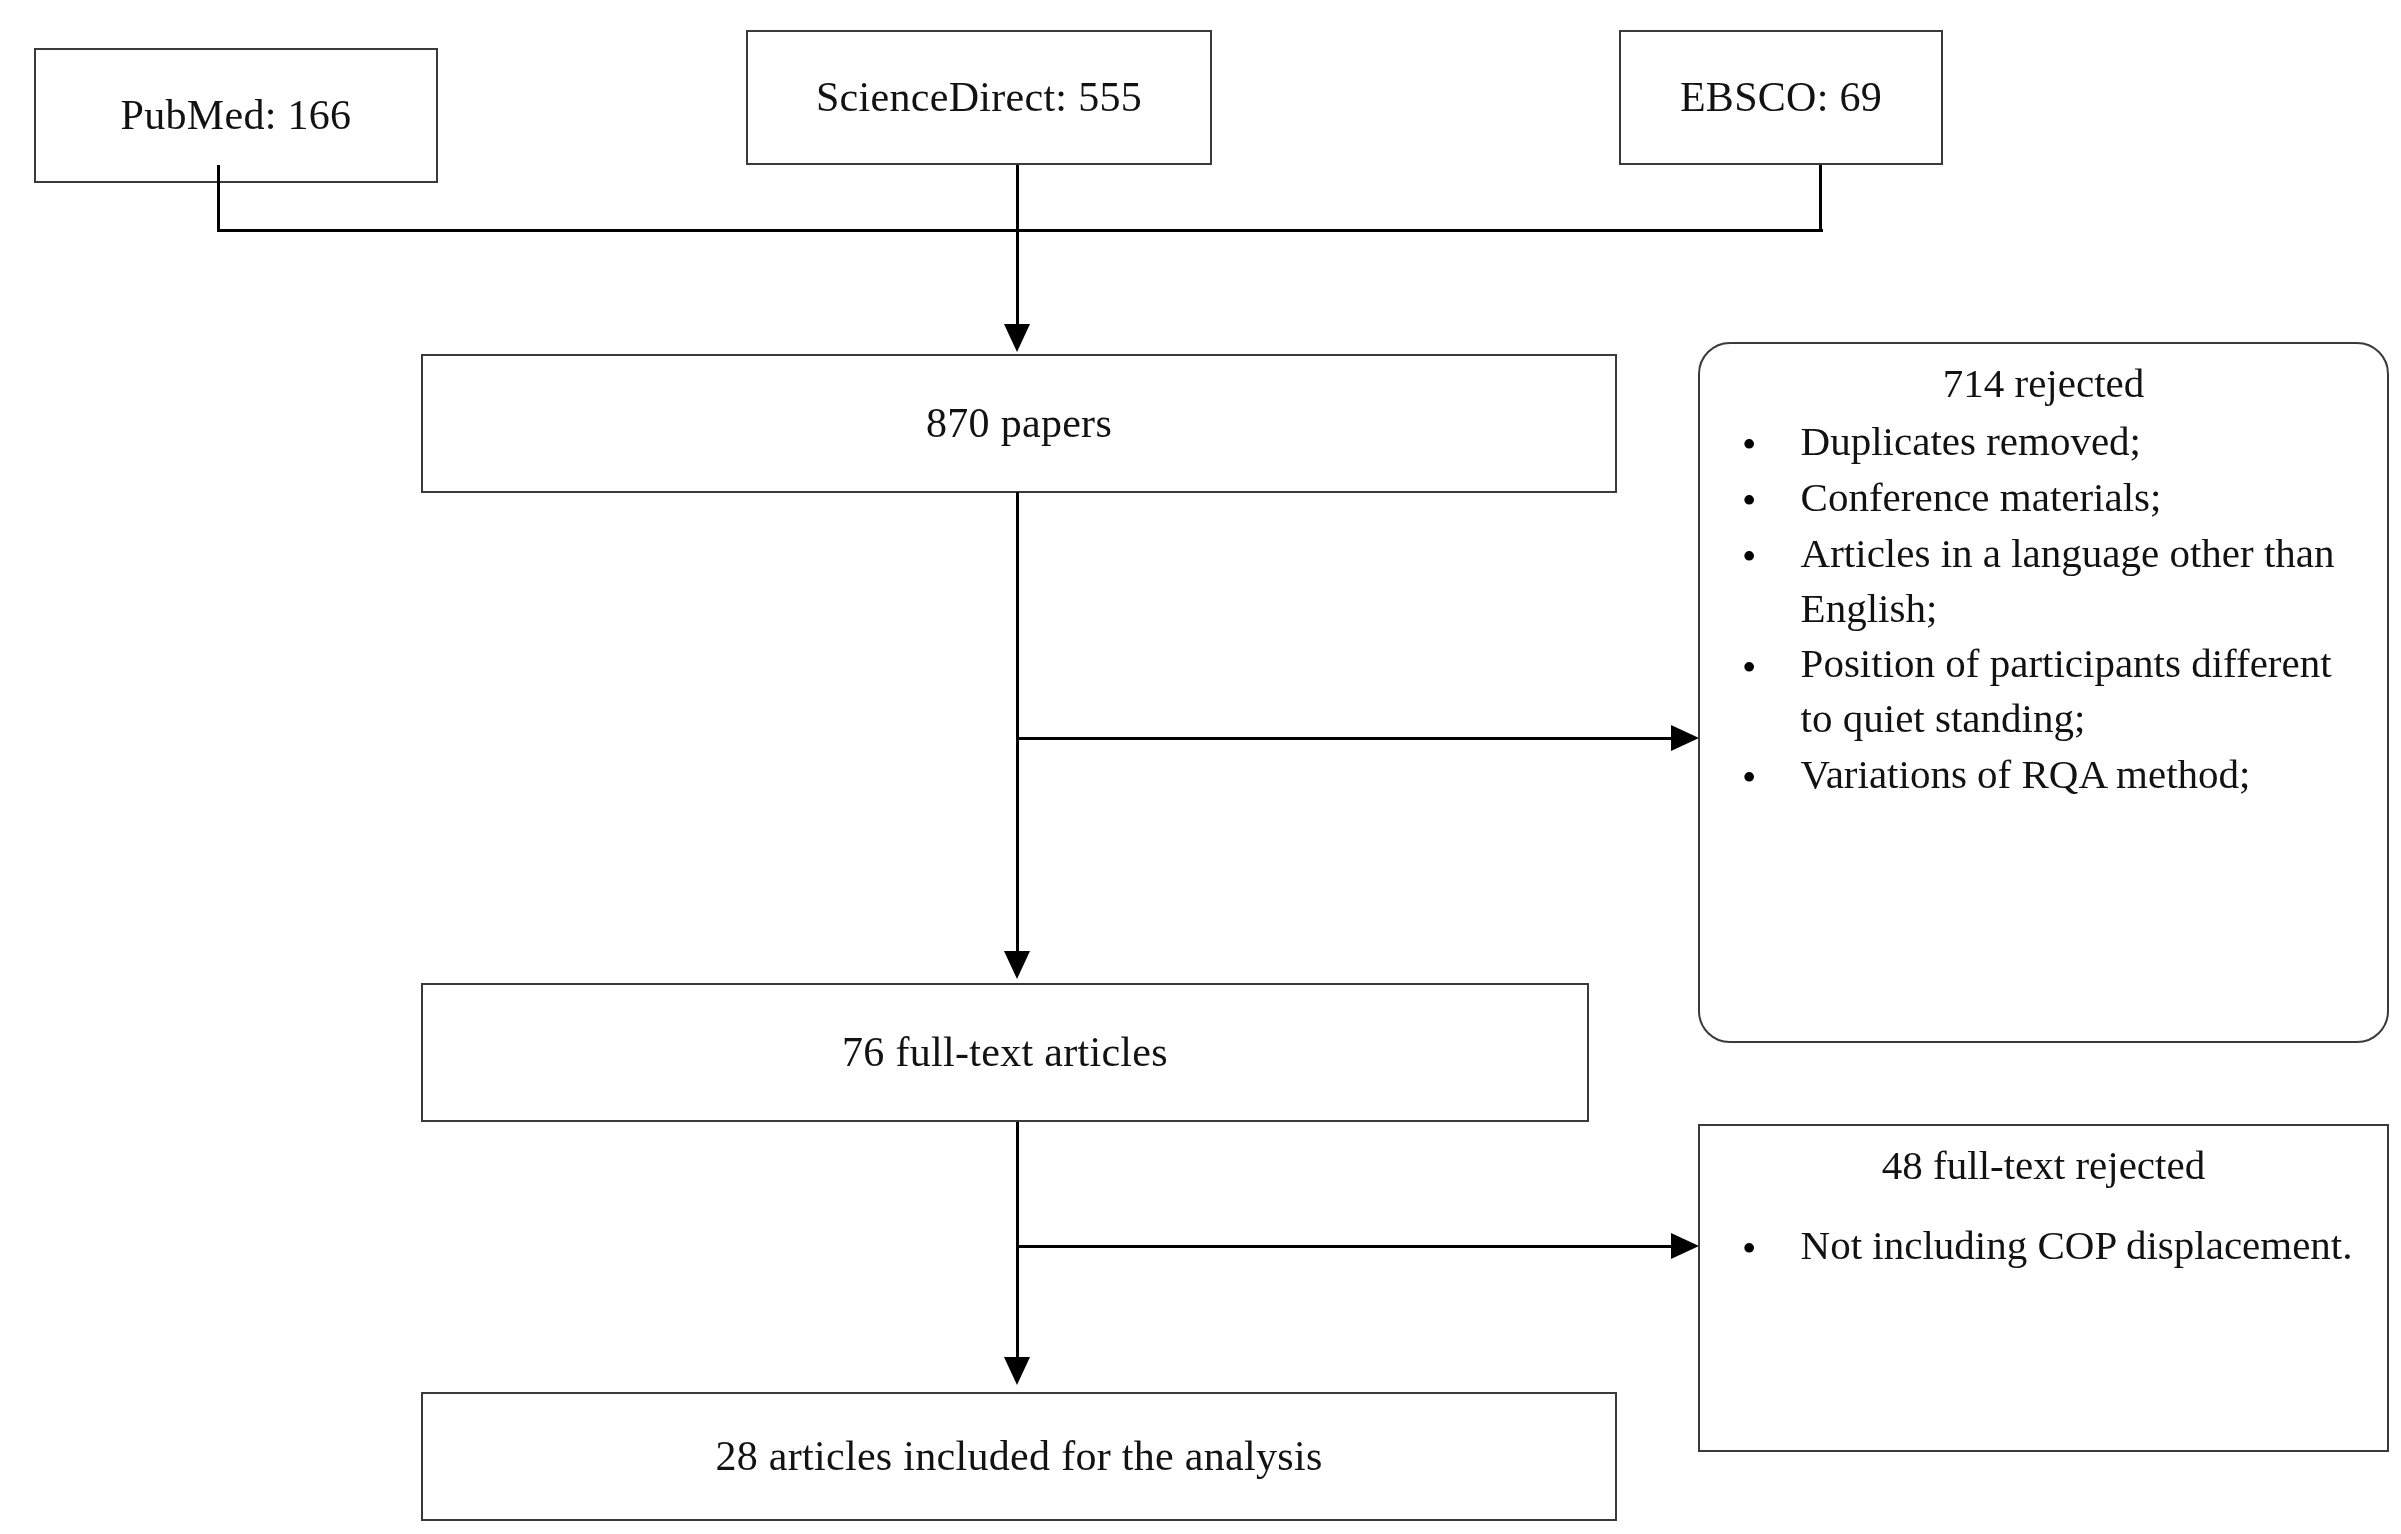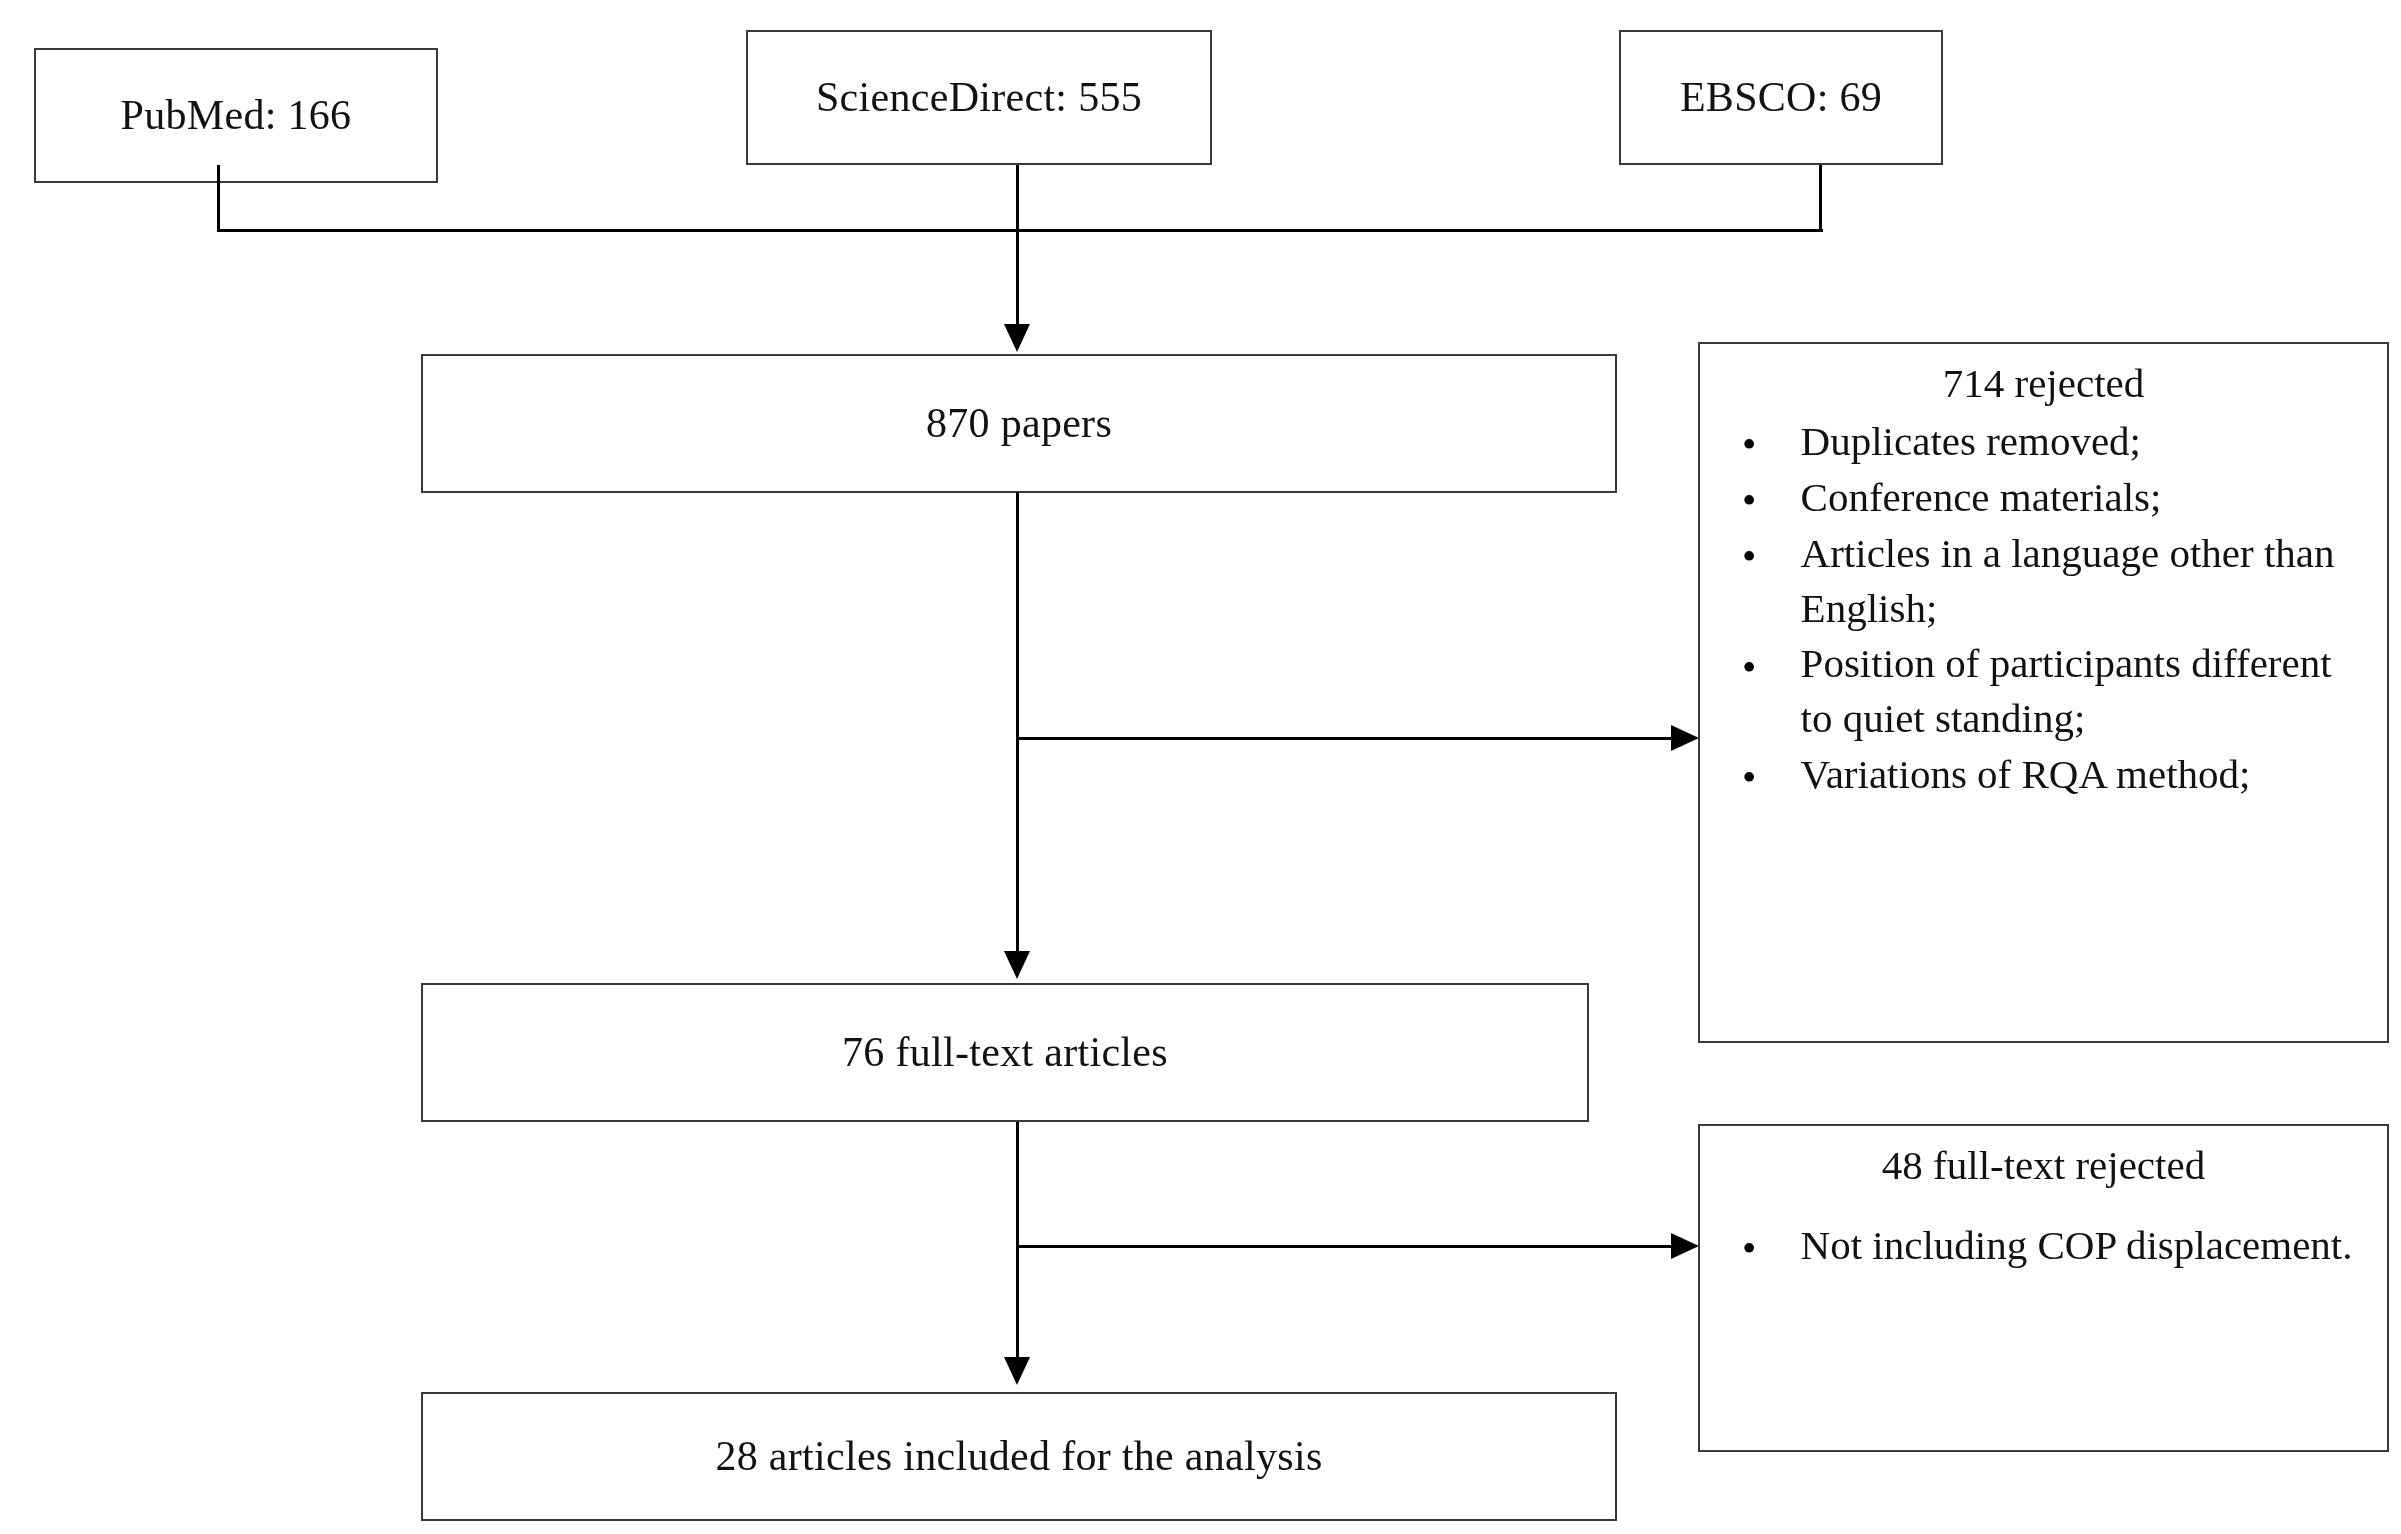--- a/index.html
+++ b/index.html
@@ -45,21 +45,21 @@
   #box-included { left: 421px; top: 1392px; width: 1196px; height: 129px; }
 
   
   .reject-box {
     position: absolute;
     box-sizing: border-box;
     border: 2.7px solid #3a3a3a;
     background: #ffffff;
     padding: 15px 17.6px 15px 17.6px;
   }
-  #box-reject-screen  { left: 1698px; top: 342px;  width: 691px; height: 701px; }
+  #box-reject-screen  { left: 1698px; top: 342px;  width: 691px; height: 701px; border-radius: 32px; }
   #box-reject-full    { left: 1698px; top: 1124px; width: 691px; height: 328px; }
 
   .reject-title {
     font-size: 41px;
     line-height: 1.18;
     text-align: center;
     color: #121212;
     margin-bottom: 6.8px;
     white-space: nowrap;
   }

